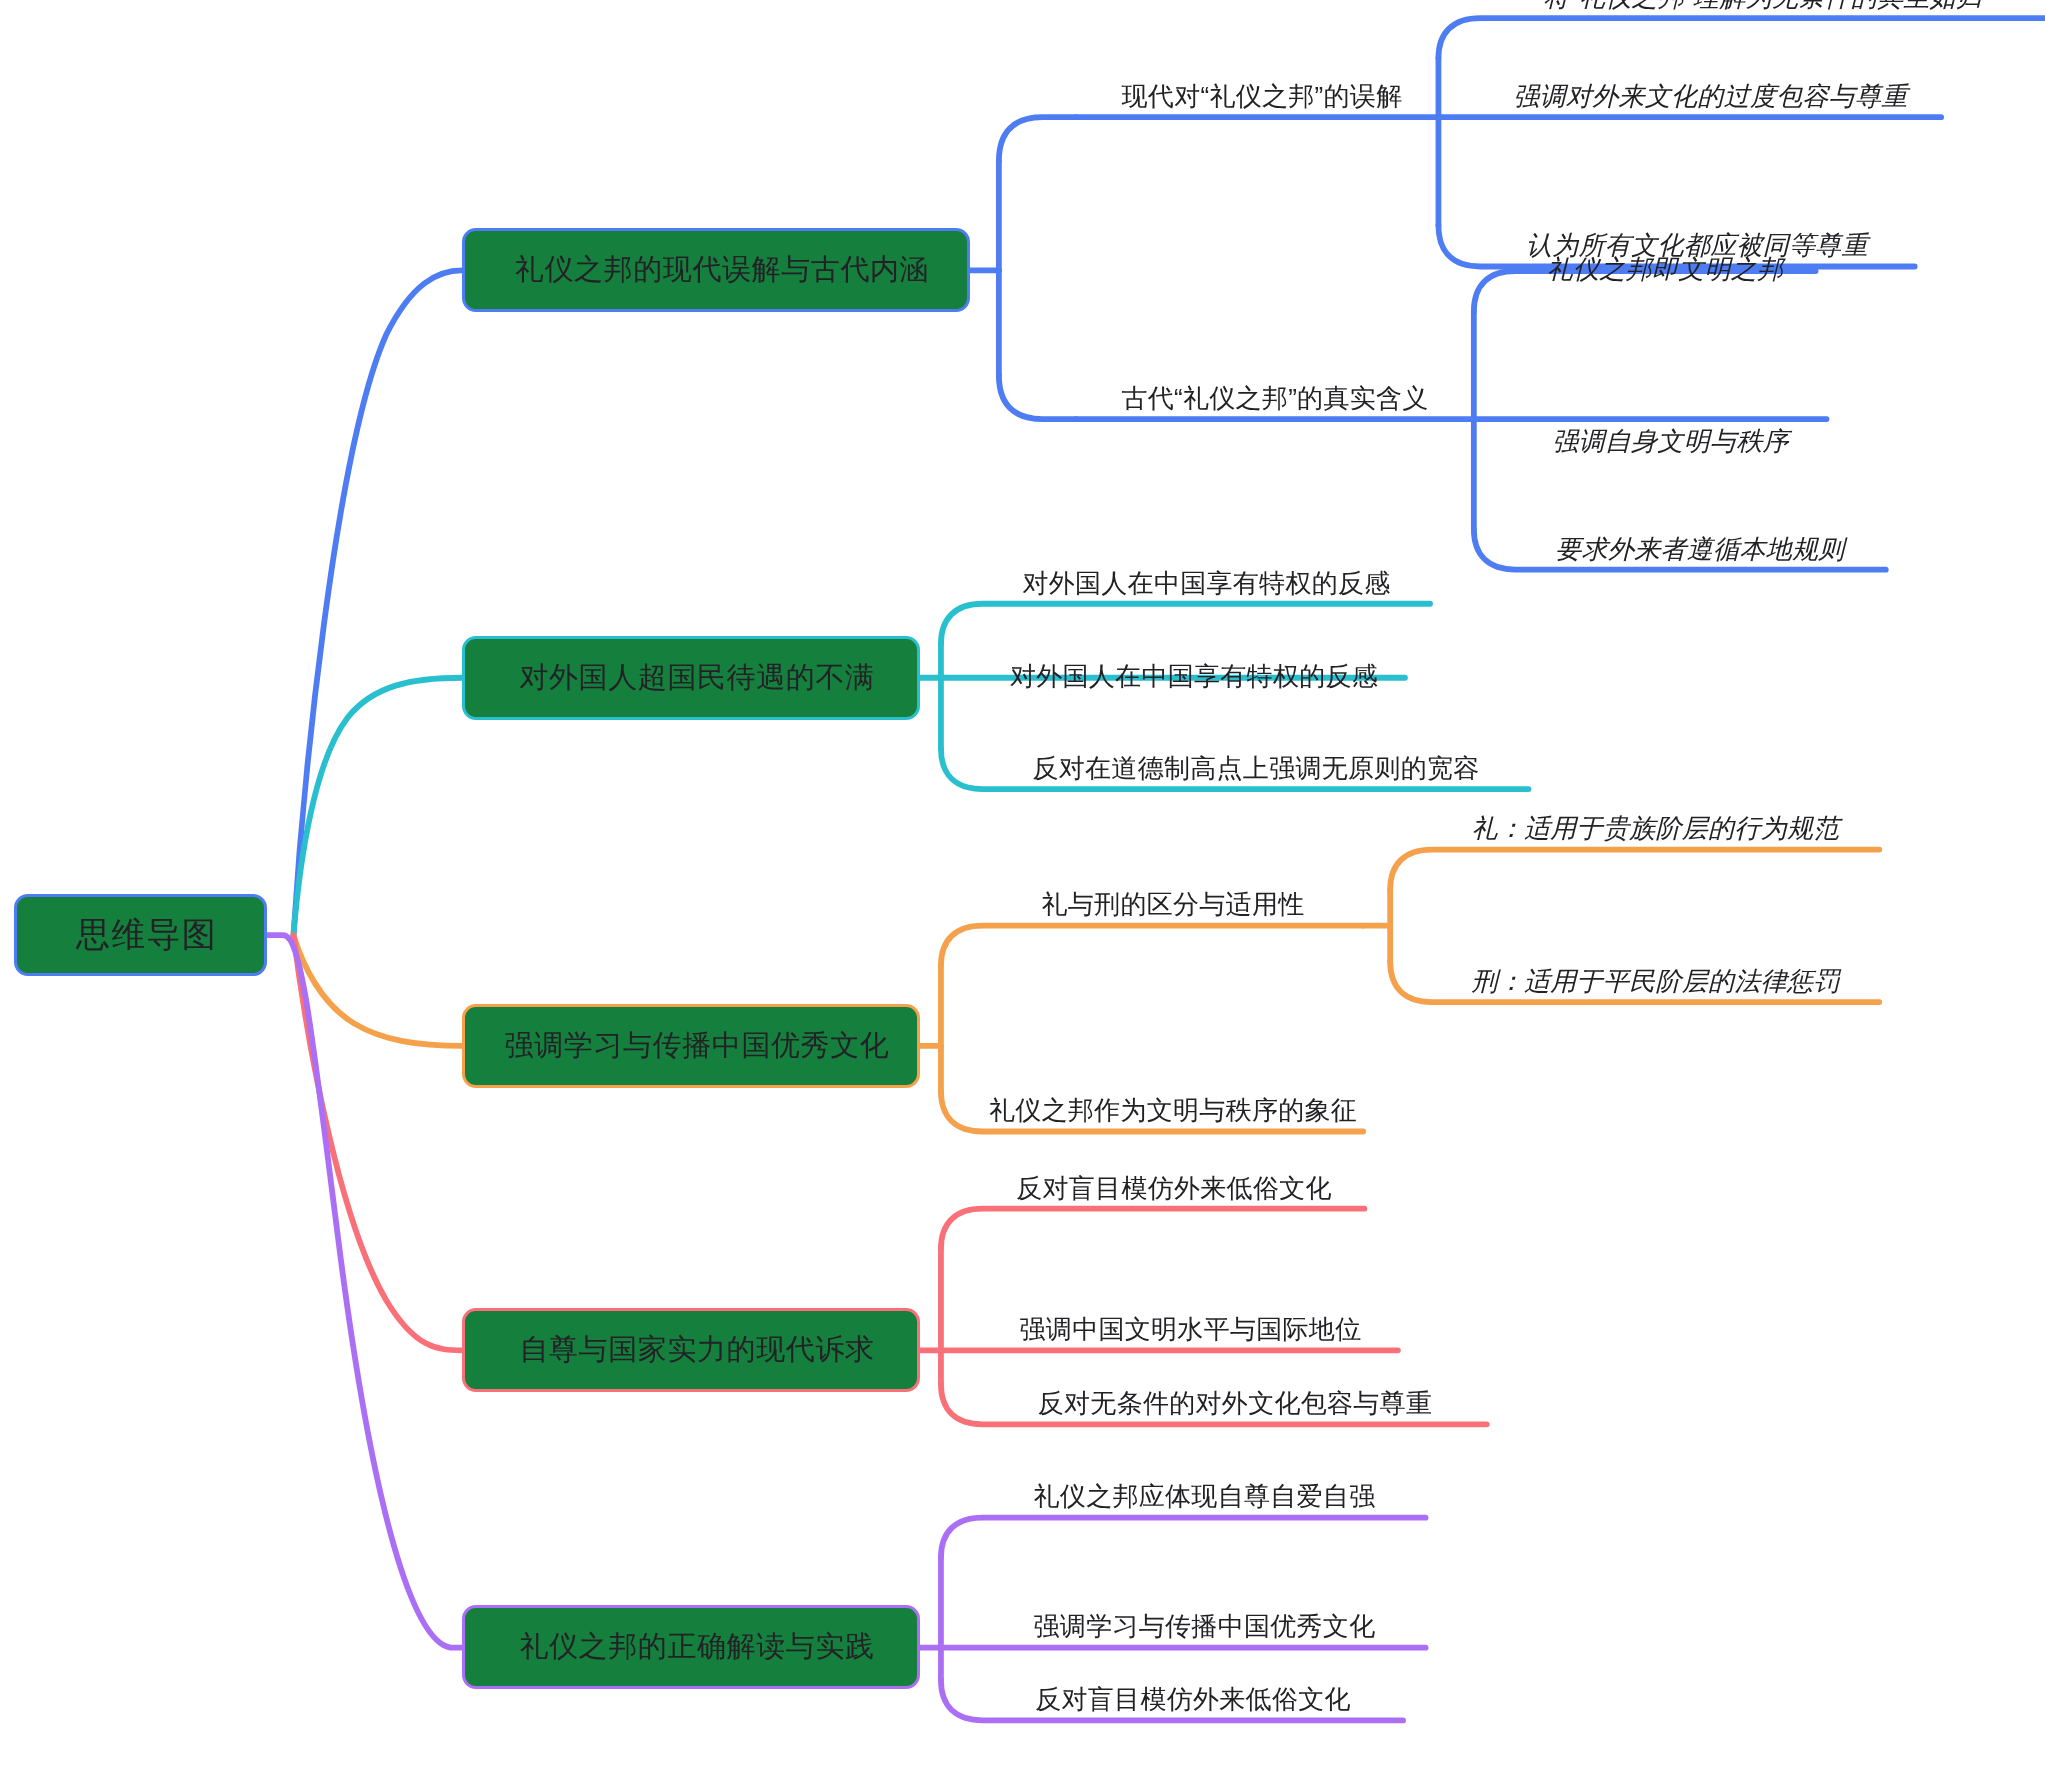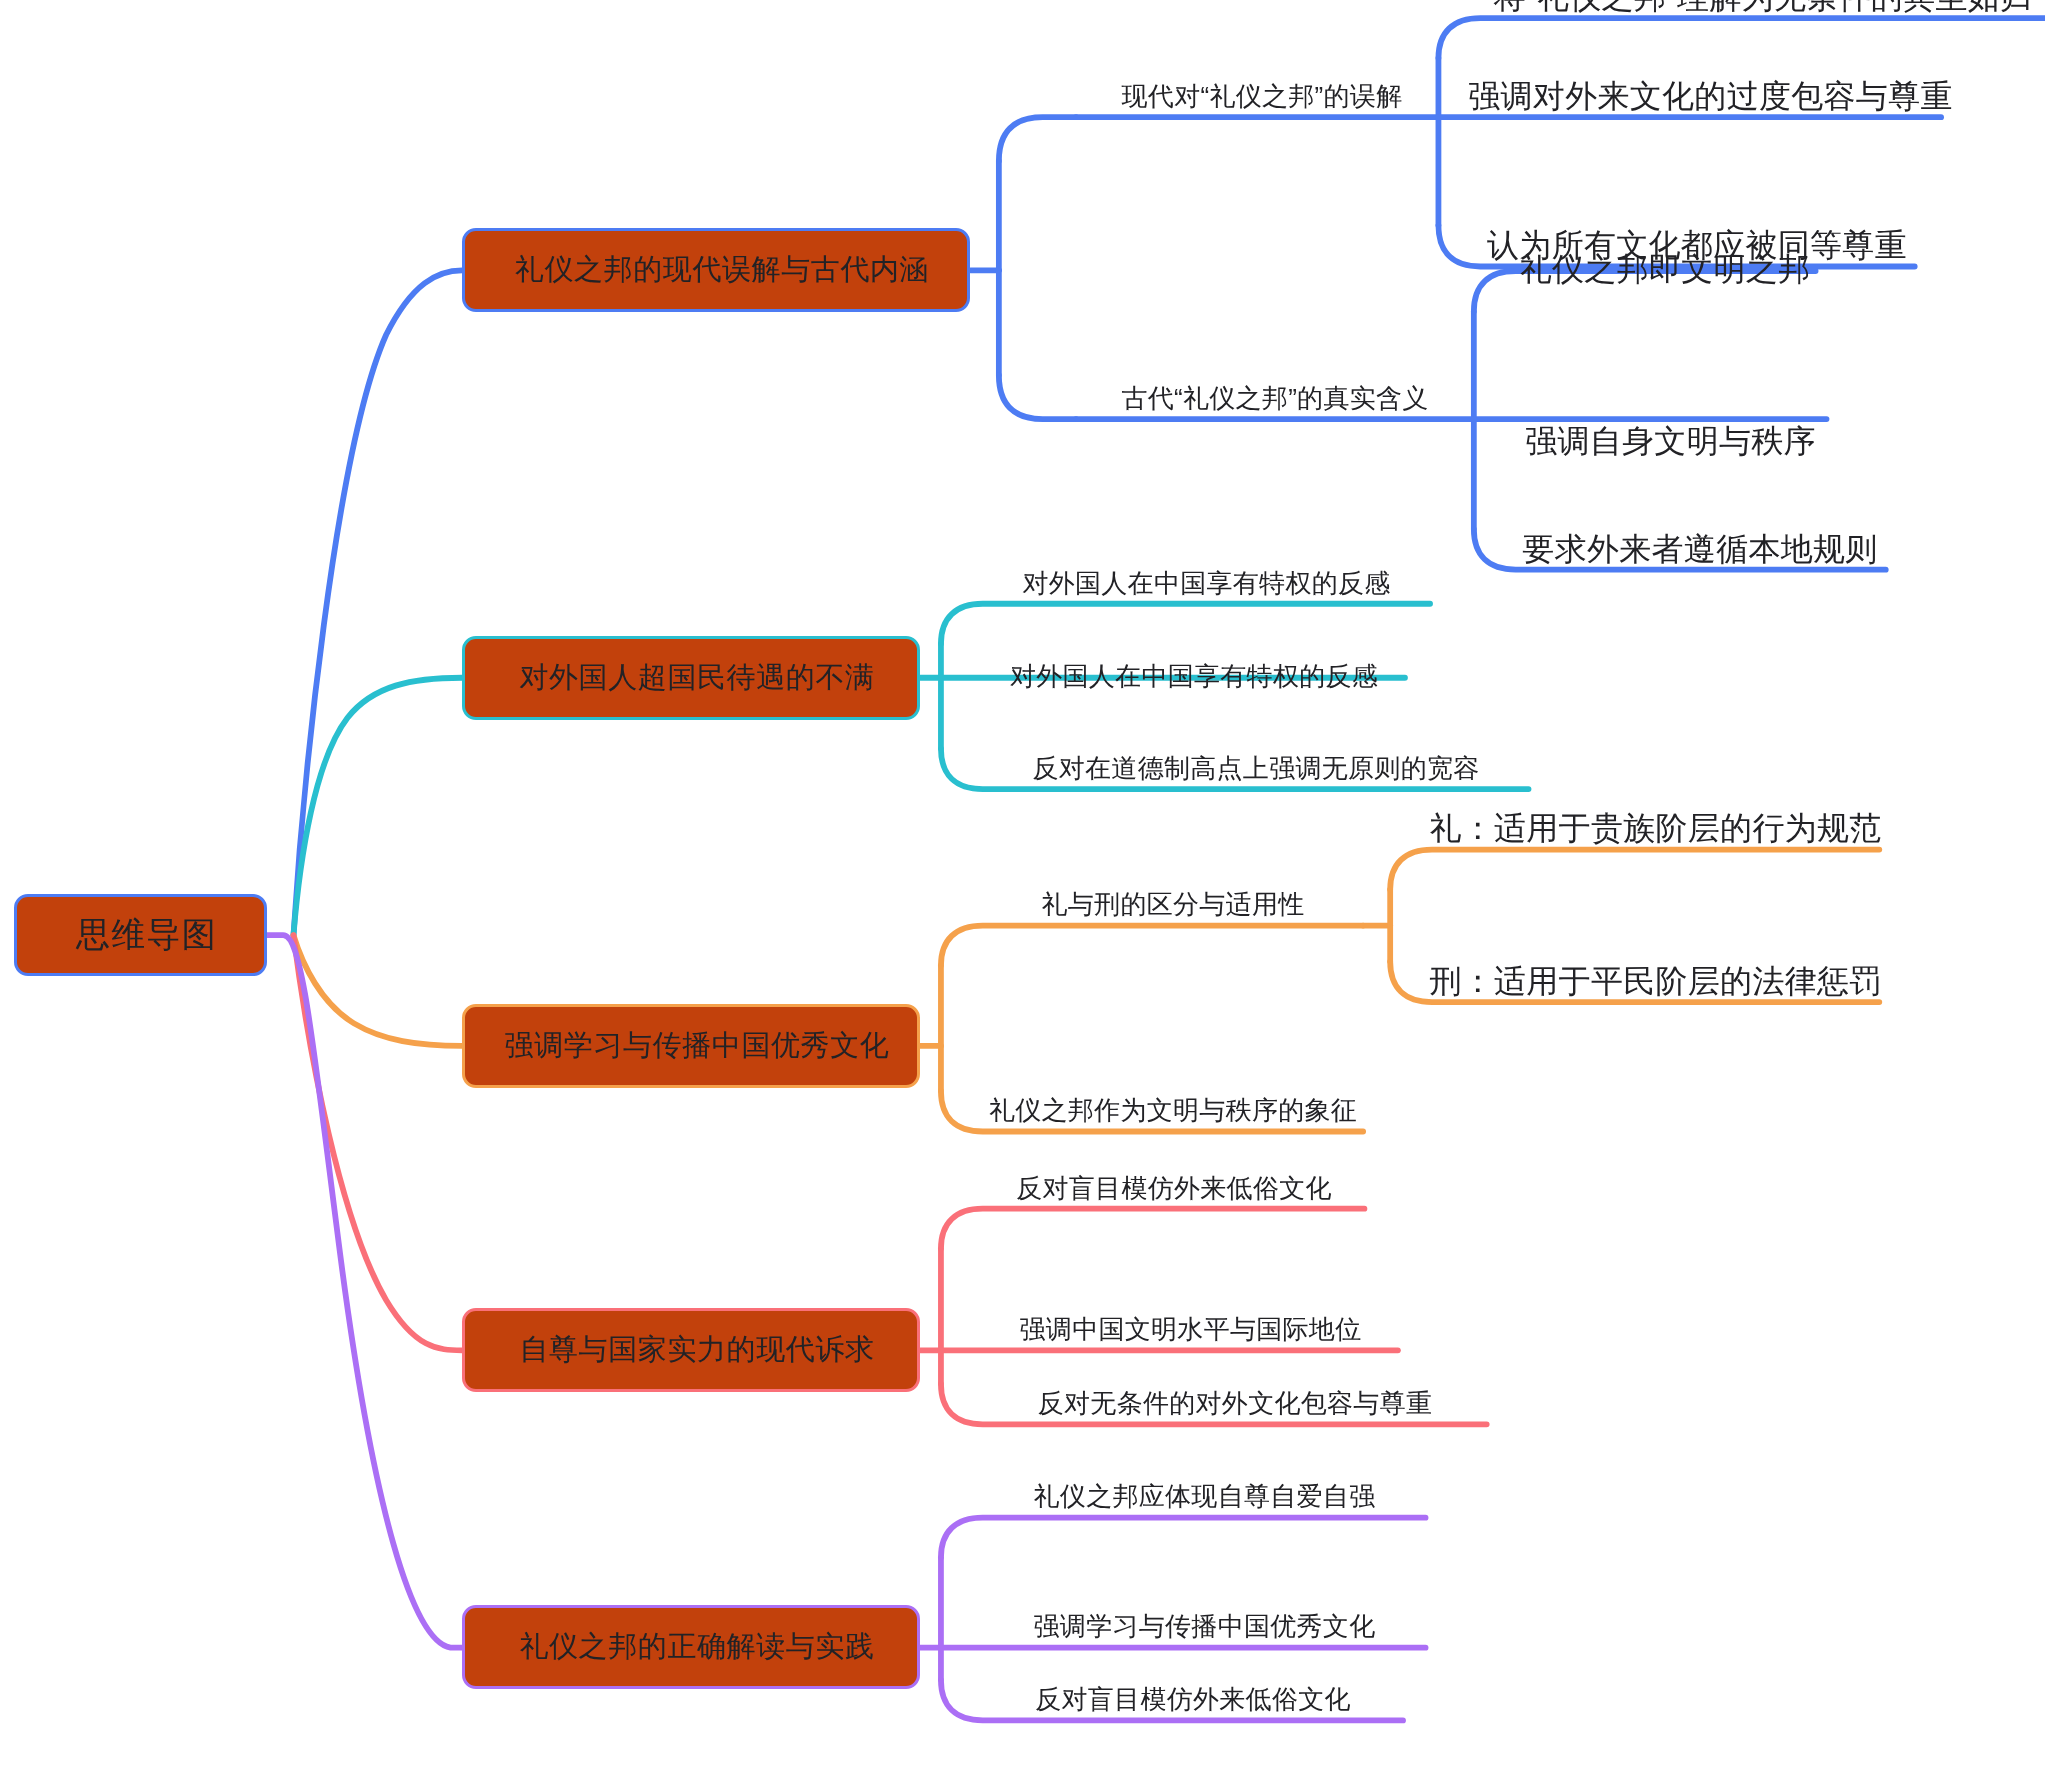--- a/index.html
+++ b/index.html
@@ -34,41 +34,42 @@
     justify-content: center;
     color: #222226;
     white-space: nowrap;
     background: transparent;
   }
   
   .node.boxed {
     border-style: solid;
     border-width: 3.2px;
     border-radius: 14px;
-    background: #c2410c;
+    background: #15803d;
     padding-left: 12px;
   }
   .node.root {
     font-size: 34px;
     border-color: #4d7cf3;
     letter-spacing: 1.3px;
   }
   .node.lvl1 {
     font-size: 29px;
     letter-spacing: 0.6px;
   }
   
   .node.plain {
     font-size: 26px;
     letter-spacing: 0.3px;
     background: transparent;
     border: none;
   }
   .node.lvl3 {
-    font-size: 32px;
+    font-size: 26px;
+    font-style: italic;
   }
 </style>
 </head>
 <body>
 
 <div id="mindmap">
 
   <svg id="edges" viewBox="0 0 3179 2778">
     <g fill="none" stroke-width="9" stroke-linecap="round" stroke-linejoin="round">
 

